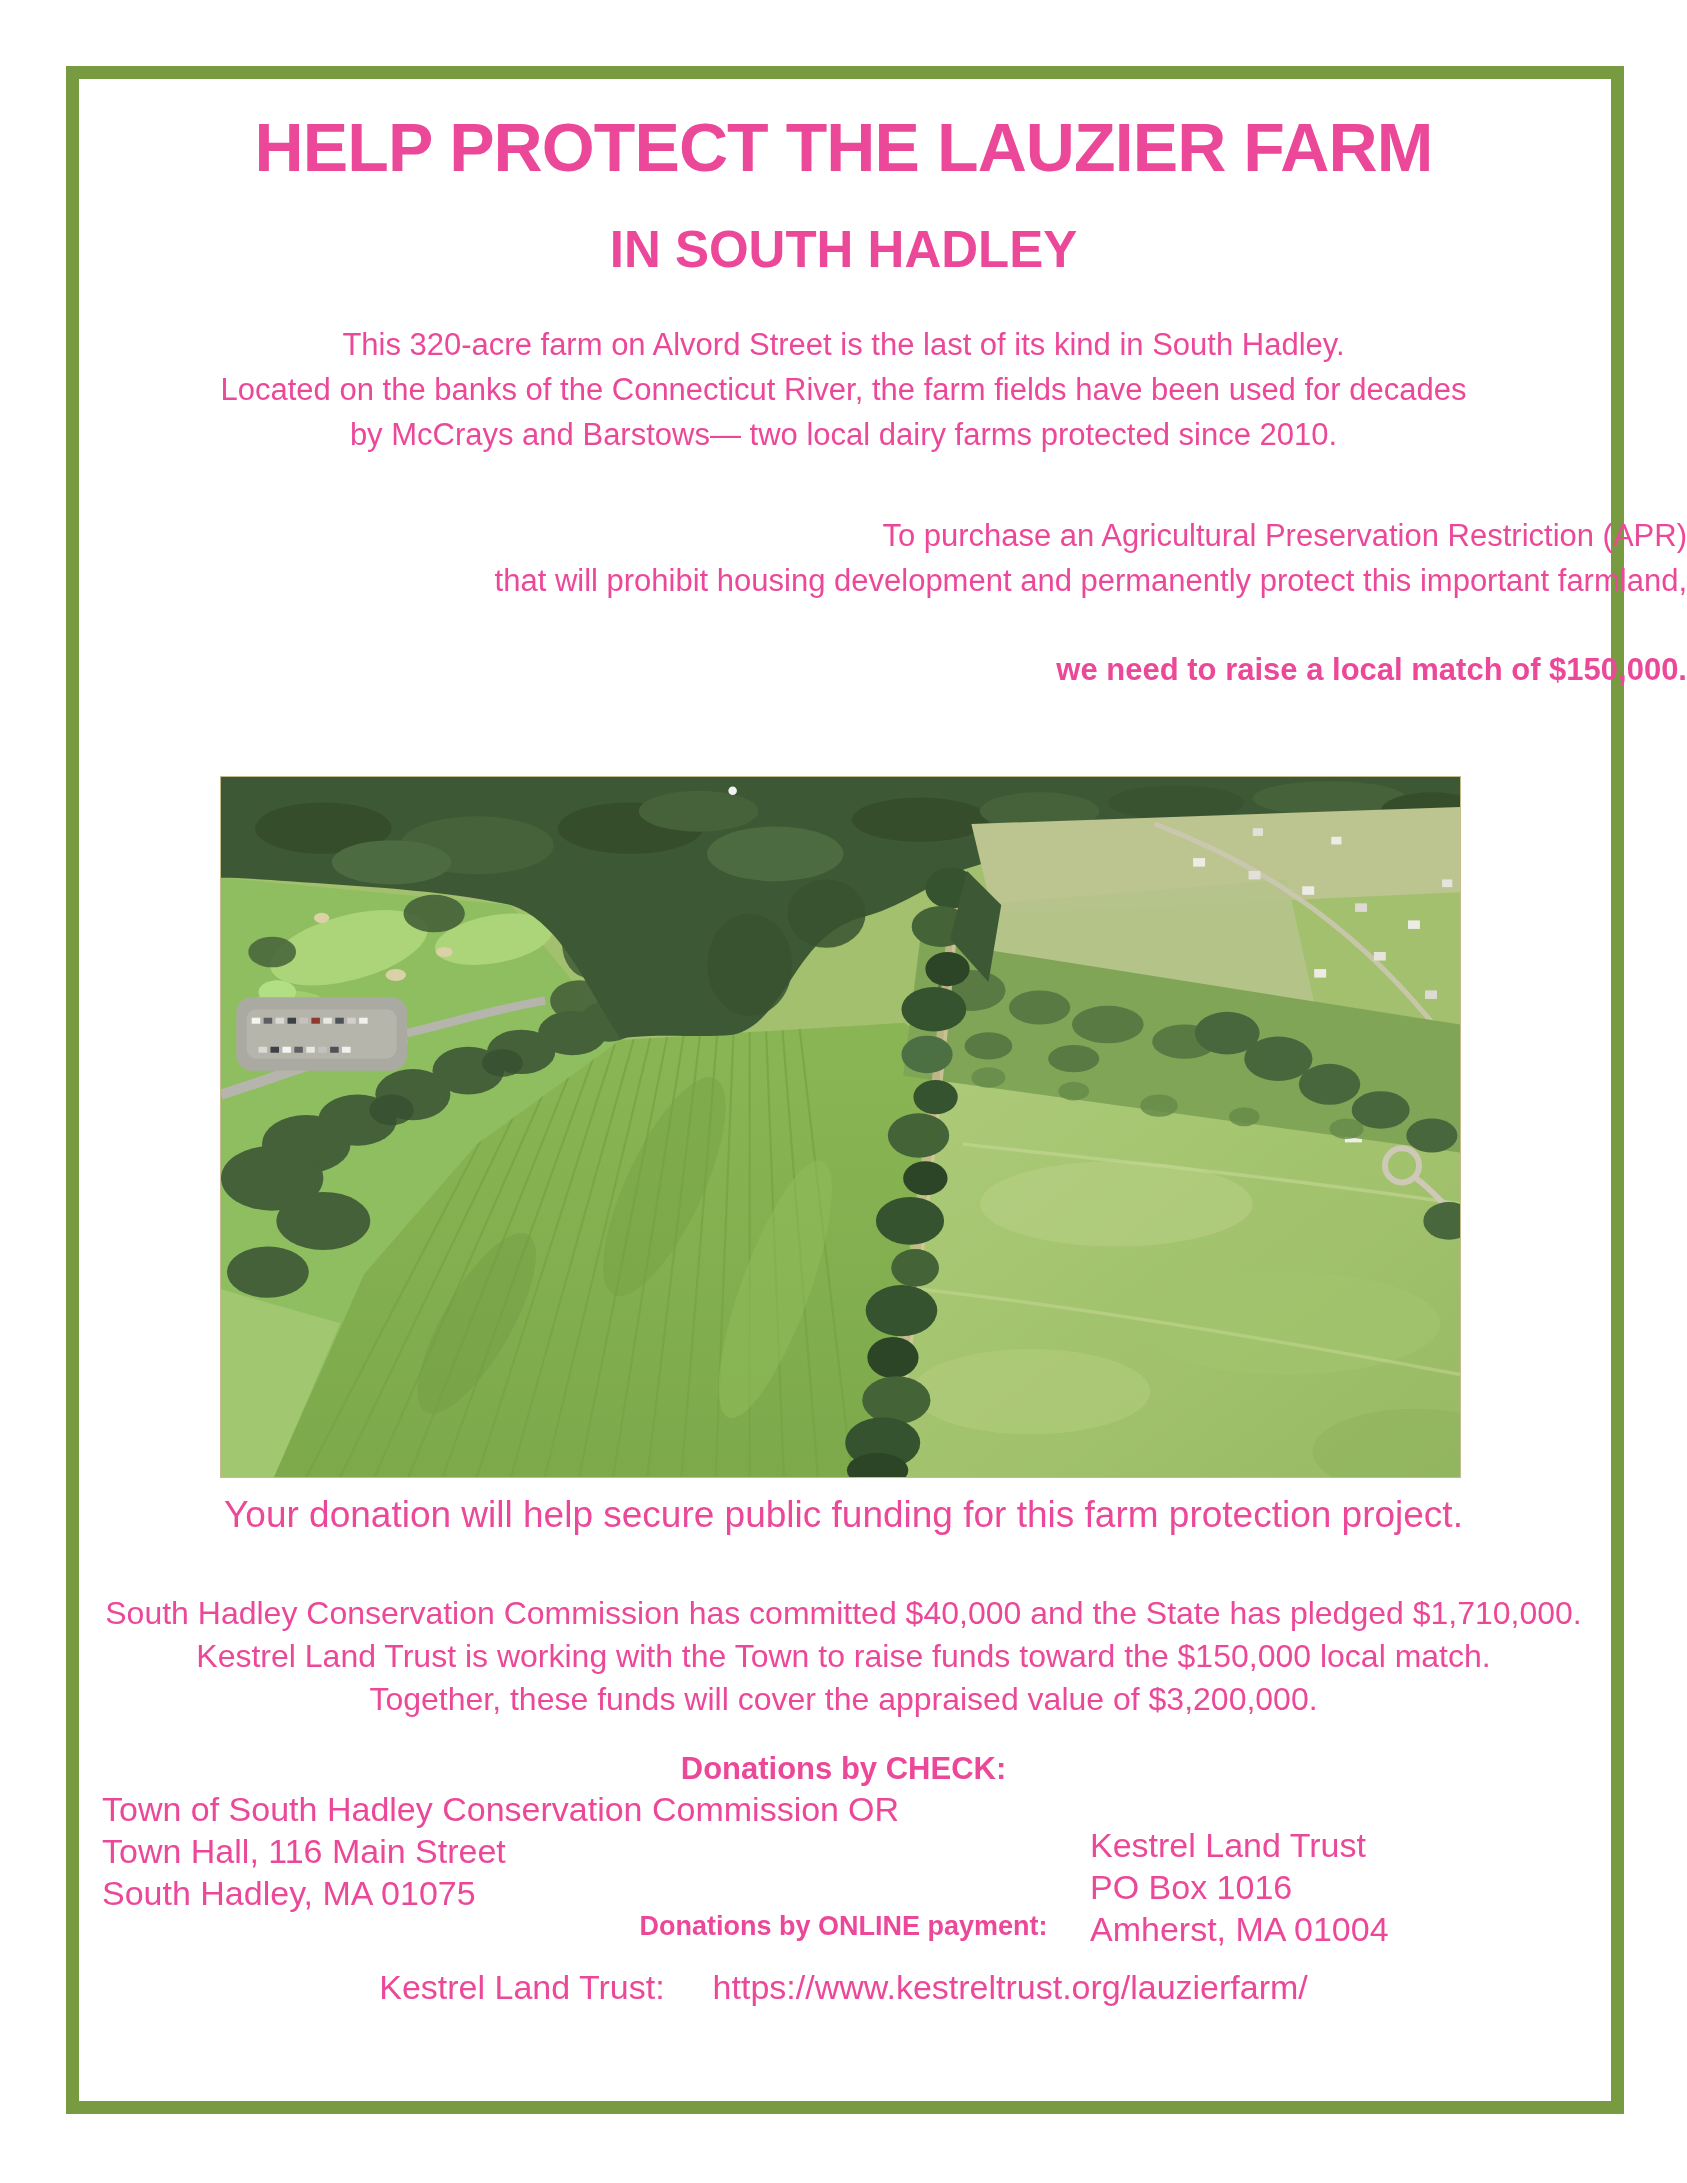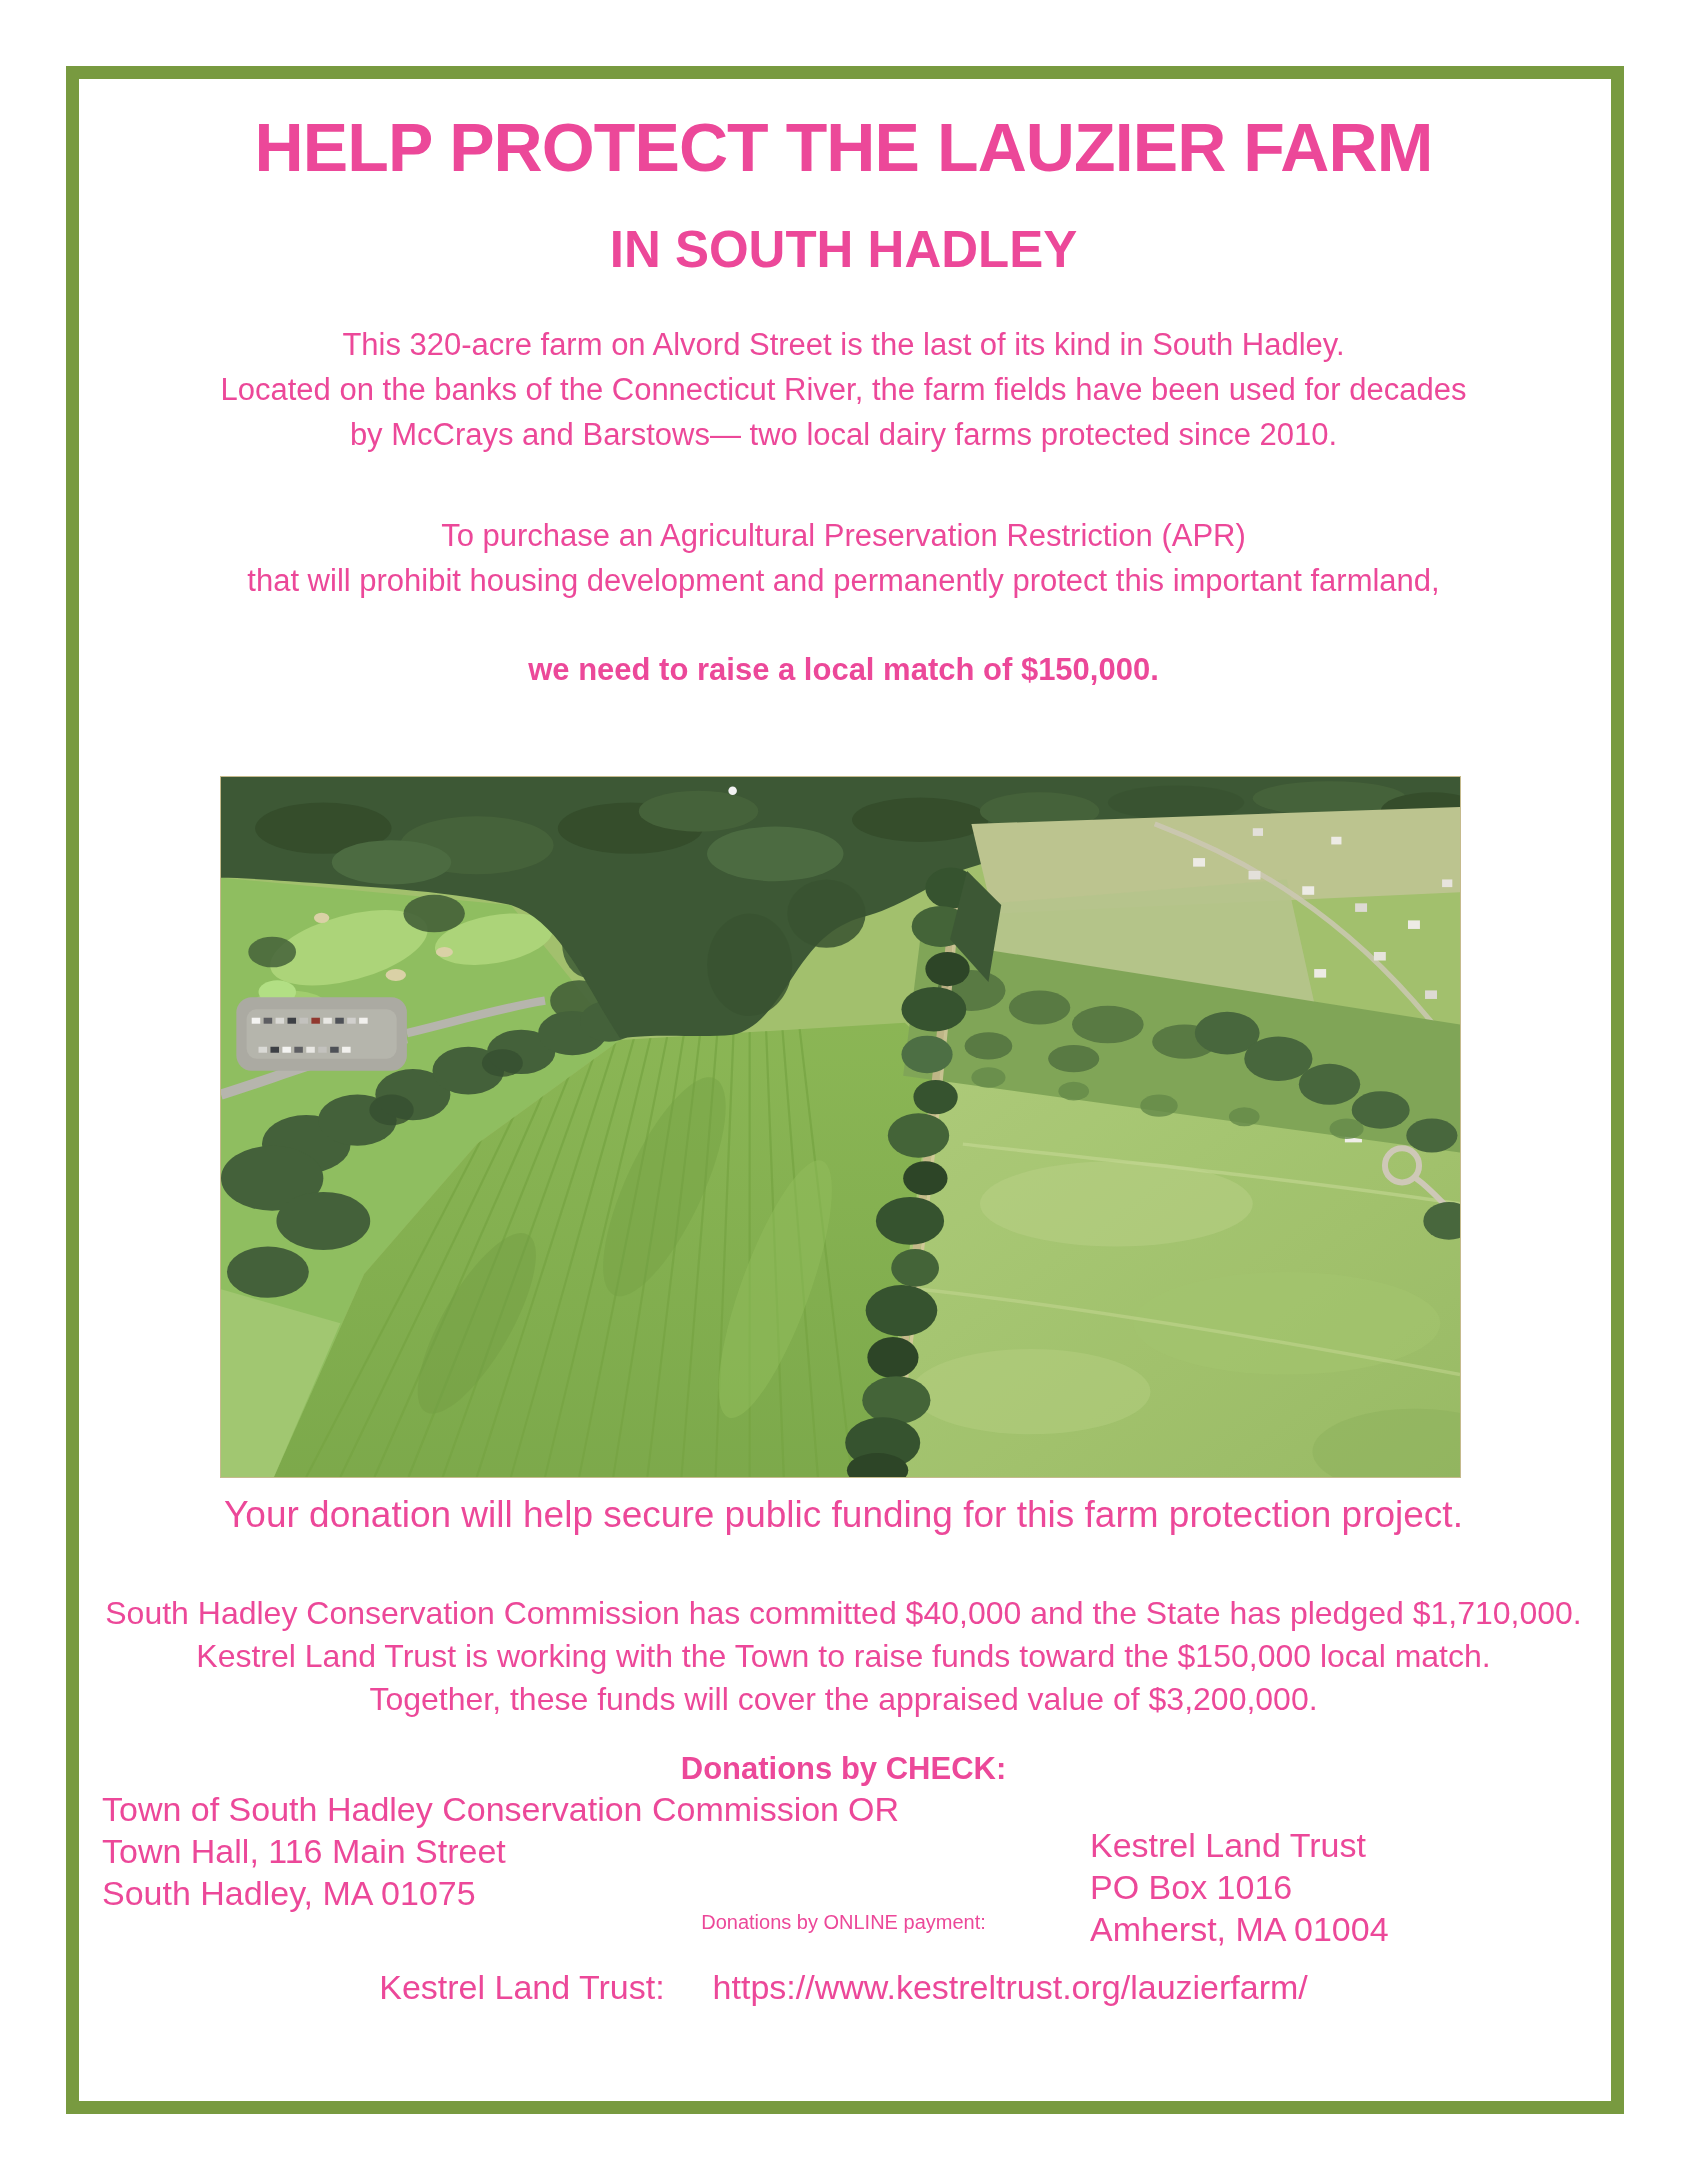--- a/index.html
+++ b/index.html
@@ -4,34 +4,34 @@
 <style>
   html,body{margin:0;padding:0;background:#ffffff;}
   .page{position:relative;width:1687px;height:2183px;background:#ffffff;color:#ec4899;
         font-family:"Liberation Sans",sans-serif;overflow:hidden;}
   .frame{position:absolute;left:66px;top:66px;width:1558px;height:2048px;
          border:13.6px solid #789a40;box-sizing:border-box;}
   .centered{position:absolute;left:0;right:0;text-align:center;}
   .title{top:108px;font-size:68px;font-weight:bold;letter-spacing:-0.9px;}
   .subtitle{top:220px;font-size:51px;font-weight:bold;}
   .intro{top:322px;font-size:31px;line-height:45px;}
-  .apr{top:513px;font-size:31px;line-height:45px;}
+  .apr{top:513px;font-size:31px;line-height:45px;text-align:right;}
   .bold{font-weight:bold;margin-top:44px;}
   .donation-heading{top:708px;font-size:43px;letter-spacing:0.9px;}
   .photo{position:absolute;left:220px;top:776px;width:1241px;height:702px;
          box-sizing:border-box;border:1.7px solid #c5ba8c;background:#8fb45c;}
   .photo svg{display:block;width:100%;height:100%;}
   .support-line{top:1494px;font-size:37px;}
   .funding{top:1592px;font-size:32px;line-height:43px;}
   .check-heading{top:1751px;font-size:31px;font-weight:bold;}
   .col{position:absolute;top:1788px;font-size:34px;line-height:42px;white-space:nowrap;}
   .col-left{left:102px;}
   .col-or{left:848px;}
   .col-right{left:1090px;margin-top:36px;}
-  .online-heading{top:1911px;font-size:20px;font-weight:normal;}
+  .online-heading{top:1911px;font-size:27px;font-weight:bold;}
   .url-line{top:1968px;font-size:34px;display:flex;justify-content:center;gap:48px;}
 </style>
 </head>
 <body>
 
 <div class="page">
   <div class="frame"></div>
 
   <div class="centered title">HELP PROTECT THE LAUZIER FARM</div>
   <div class="centered subtitle">IN SOUTH HADLEY</div>

